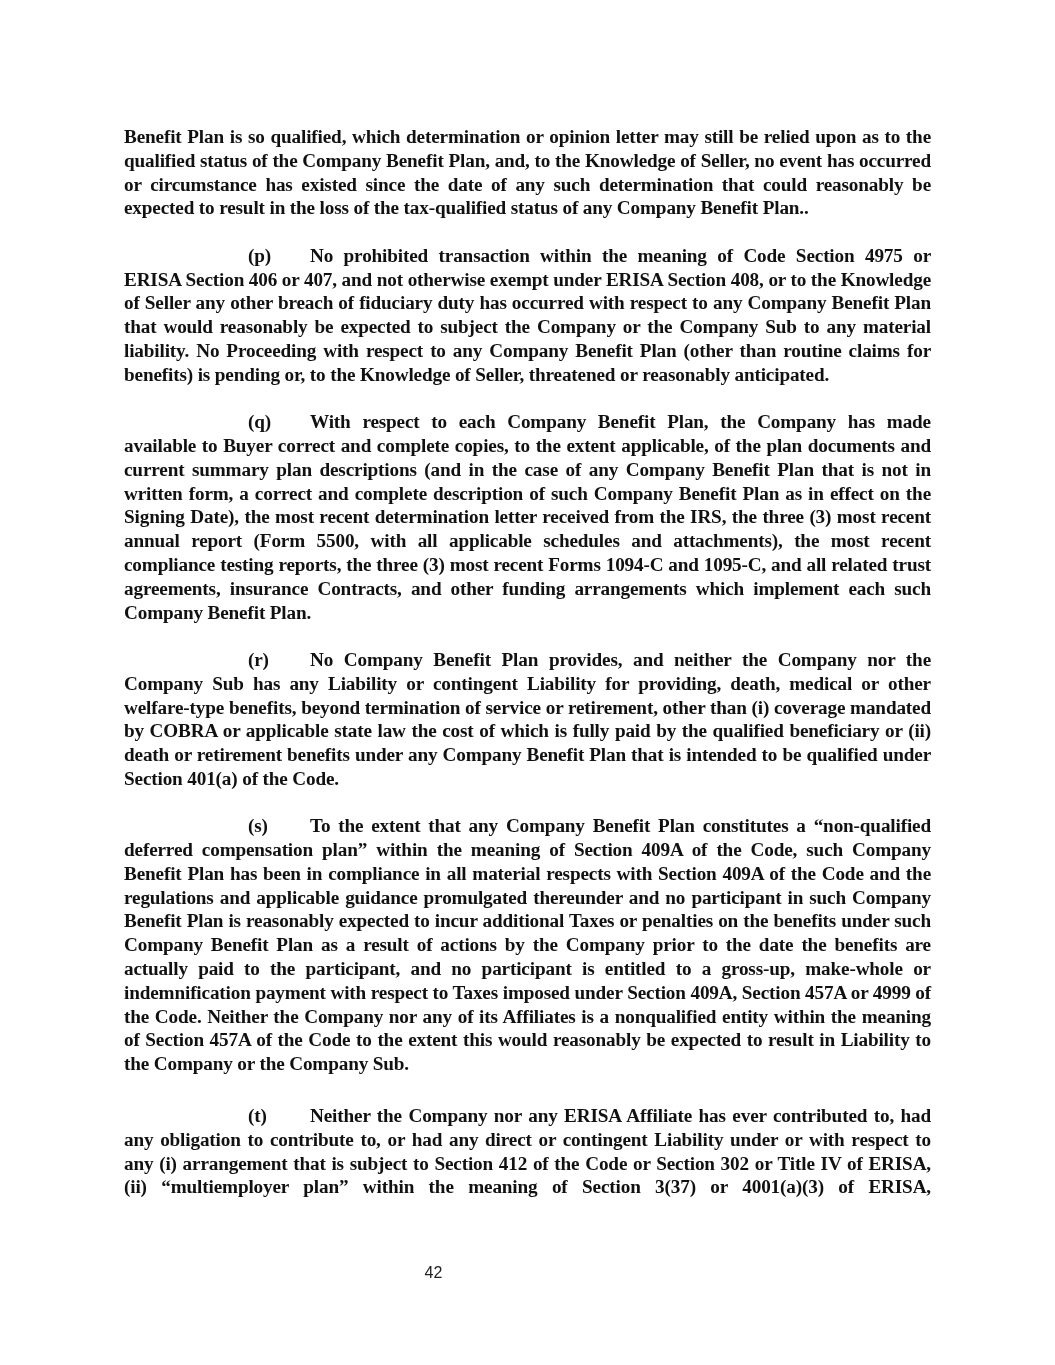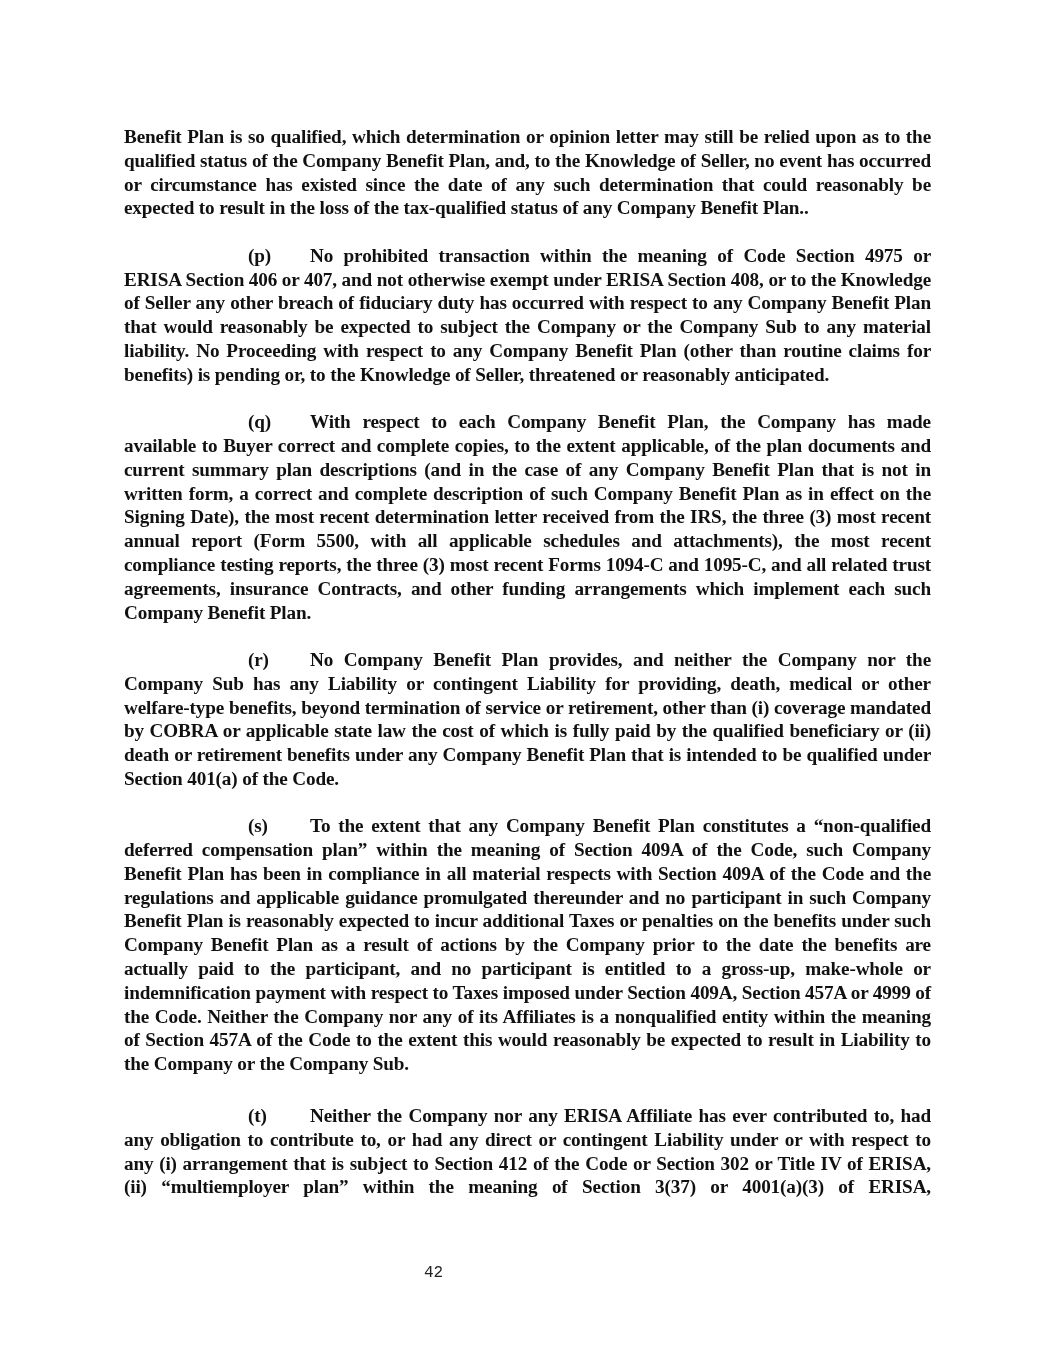--- a/index.html
+++ b/index.html
@@ -38,21 +38,21 @@
       margin-left: 124px;
       width: 62px;
     }
     .page-number {
       position: absolute;
       left: 0;
       width: 867px;
       top: 1264px;
       text-align: center;
       font-size: 16px;
-      font-family: Liberation Mono, monospace;
+      font-family: Liberation Sans, sans-serif;
       color: #222;
     }
   </style>
 </head>
 <body>
 
 <div class="page">
   <p class="para">
     <span>Benefit Plan is so qualified, which determination or opinion letter may still be relied upon as to the qualified status of the Company Benefit Plan, and, to the Knowledge of Seller, no event has occurred or circumstance has existed since the date of any such determination that could reasonably be expected to result in the loss of the tax-qualified status of any Company Benefit Plan..</span>
   </p>

